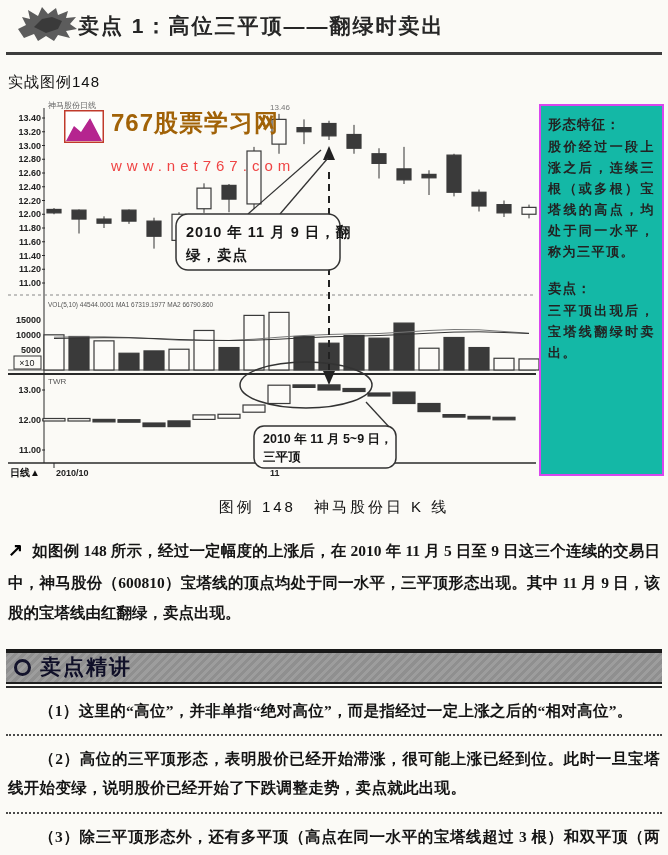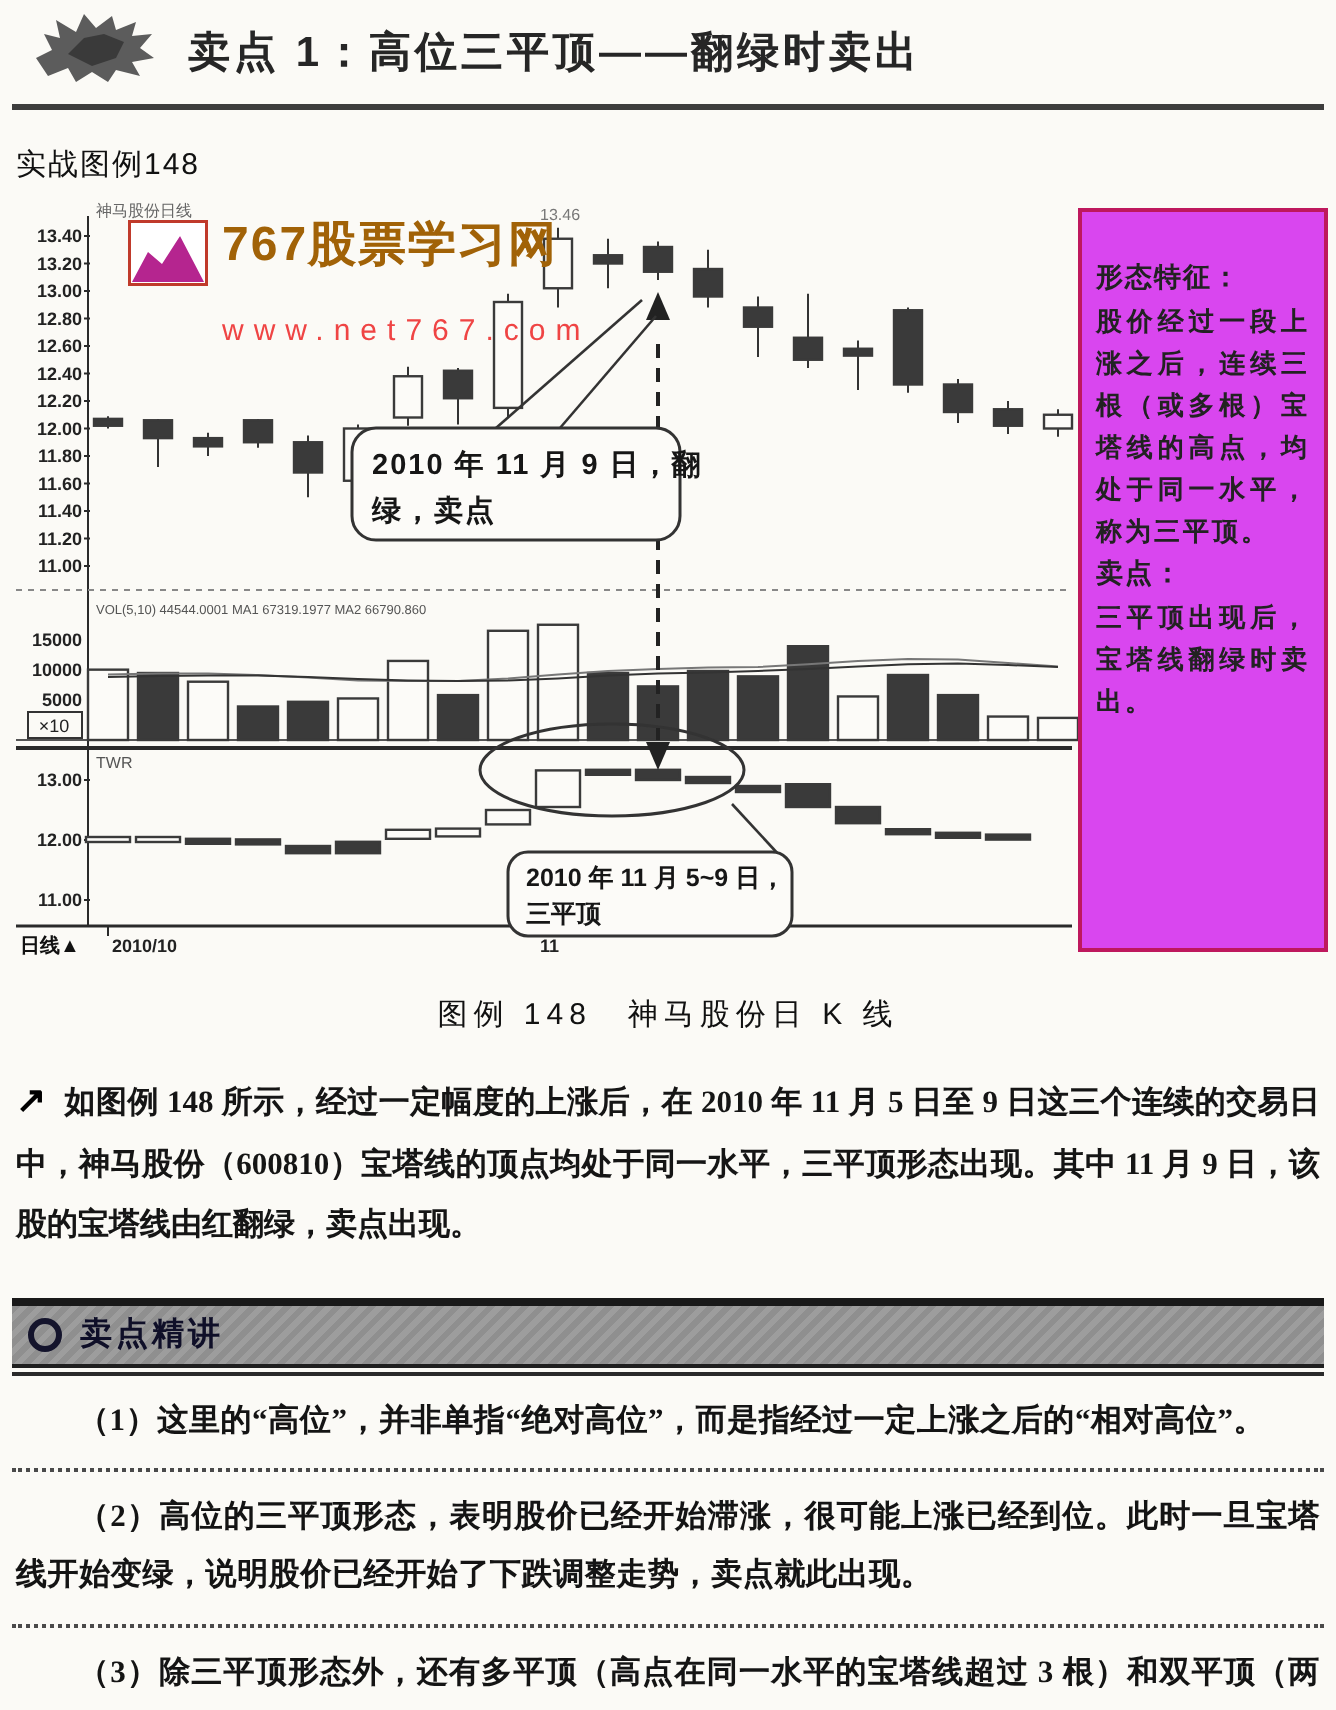--- a/index.html
+++ b/index.html
@@ -4,59 +4,59 @@
 <style>
   html,body{margin:0;padding:0;}
   body{
     width:668px;height:855px;position:relative;overflow:hidden;
     background:#fbfaf6;color:#1e1e1e;
     font-family:"Liberation Sans",sans-serif;
   }
   .page{padding:0 6px;}
 
   
-  .hdr{display:flex;align-items:center;gap:16px;padding:6px 4px 6px 10px;
+  .hdr{display:flex;align-items:center;padding:6px 4px 6px 10px;
        border-bottom:3px solid #3d3d3d;height:40px;}
   .hdr-title{font-size:21px;font-weight:bold;letter-spacing:2px;color:#262626;}
 
   
   .figure-label{font-size:15px;font-weight:normal;letter-spacing:1px;
                 margin:18px 0 6px 2px;color:#111;}
 
   
   .chart-wrap{position:relative;width:656px;height:388px;margin-left:2px;}
   #chart-svg{position:absolute;left:0;top:0;}
   .watermark{position:absolute;left:56px;top:12px;display:flex;gap:7px;
              align-items:flex-start;pointer-events:none;}
   .wm-brand{font-size:24px;font-weight:bold;color:#a16207;letter-spacing:1px;line-height:1.1;}
   .wm-url{font-size:15px;color:#ef4444;letter-spacing:5px;margin-top:21px;}
   .side-panel{position:absolute;left:531px;top:6px;width:125px;height:372px;
-              border:2px solid #be185d;background:#d946ef;box-sizing:border-box;
-              padding:22px 7px;font-size:13px;line-height:1.62;letter-spacing:1.5px;
+              border:2px solid #d946ef;background:#14b8a6;box-sizing:border-box;
+              padding:8px 7px;font-size:13px;line-height:1.62;letter-spacing:1.5px;
               text-align:justify;font-weight:600;color:#222;}
   .sp-title{font-weight:bold;font-size:13.5px;letter-spacing:1px;}
-  .sp-gap{}
+  .sp-gap{margin-top:16px;}
 
   .caption{text-align:center;font-size:15px;font-weight:normal;
            letter-spacing:3px;margin-top:12px;color:#111;}
 
   
   .intro{font-family:"Liberation Serif",serif;font-weight:600;font-size:15.5px;
          line-height:1.95;text-align:justify;margin:16px 2px 0;color:#151515;}
   .intro .arrow{font-weight:bold;font-size:18px;margin-right:9px;color:#000;}
 
   
   .section-bar{margin-top:20px;height:27px;display:flex;align-items:center;gap:9px;
                padding:1px 8px;border-top:4px solid #191919;
                background:repeating-linear-gradient(135deg,#8f8f8f 0 3px,#9d9d9d 3px 6px);}
   .bar-under{height:2px;background:#1f1f1f;margin-top:0;}
   .bar-under2{height:2px;background:#2a2a2a;margin-top:2px;}
   .ring-icon{width:11px;height:11px;border:3px solid #14142c;border-radius:50%;
              background:transparent;flex:0 0 auto;}
-  .section-title{font-size:16px;font-weight:bold;color:#0f0f28;letter-spacing:2px;}
+  .section-title{font-size:21px;font-weight:bold;color:#0f0f28;letter-spacing:2px;}
 
   .points{font-family:"Liberation Serif",serif;font-weight:bold;font-size:15.5px;
           line-height:1.85;color:#141414;}
   .point{text-indent:2em;text-align:justify;margin:9px 2px;letter-spacing:0.3px;}
   .dotted{border-top:2px dotted #4a4a4a;margin:3px 0;}
 </style>
 </head>
 <body>
 
 <div class="page">

